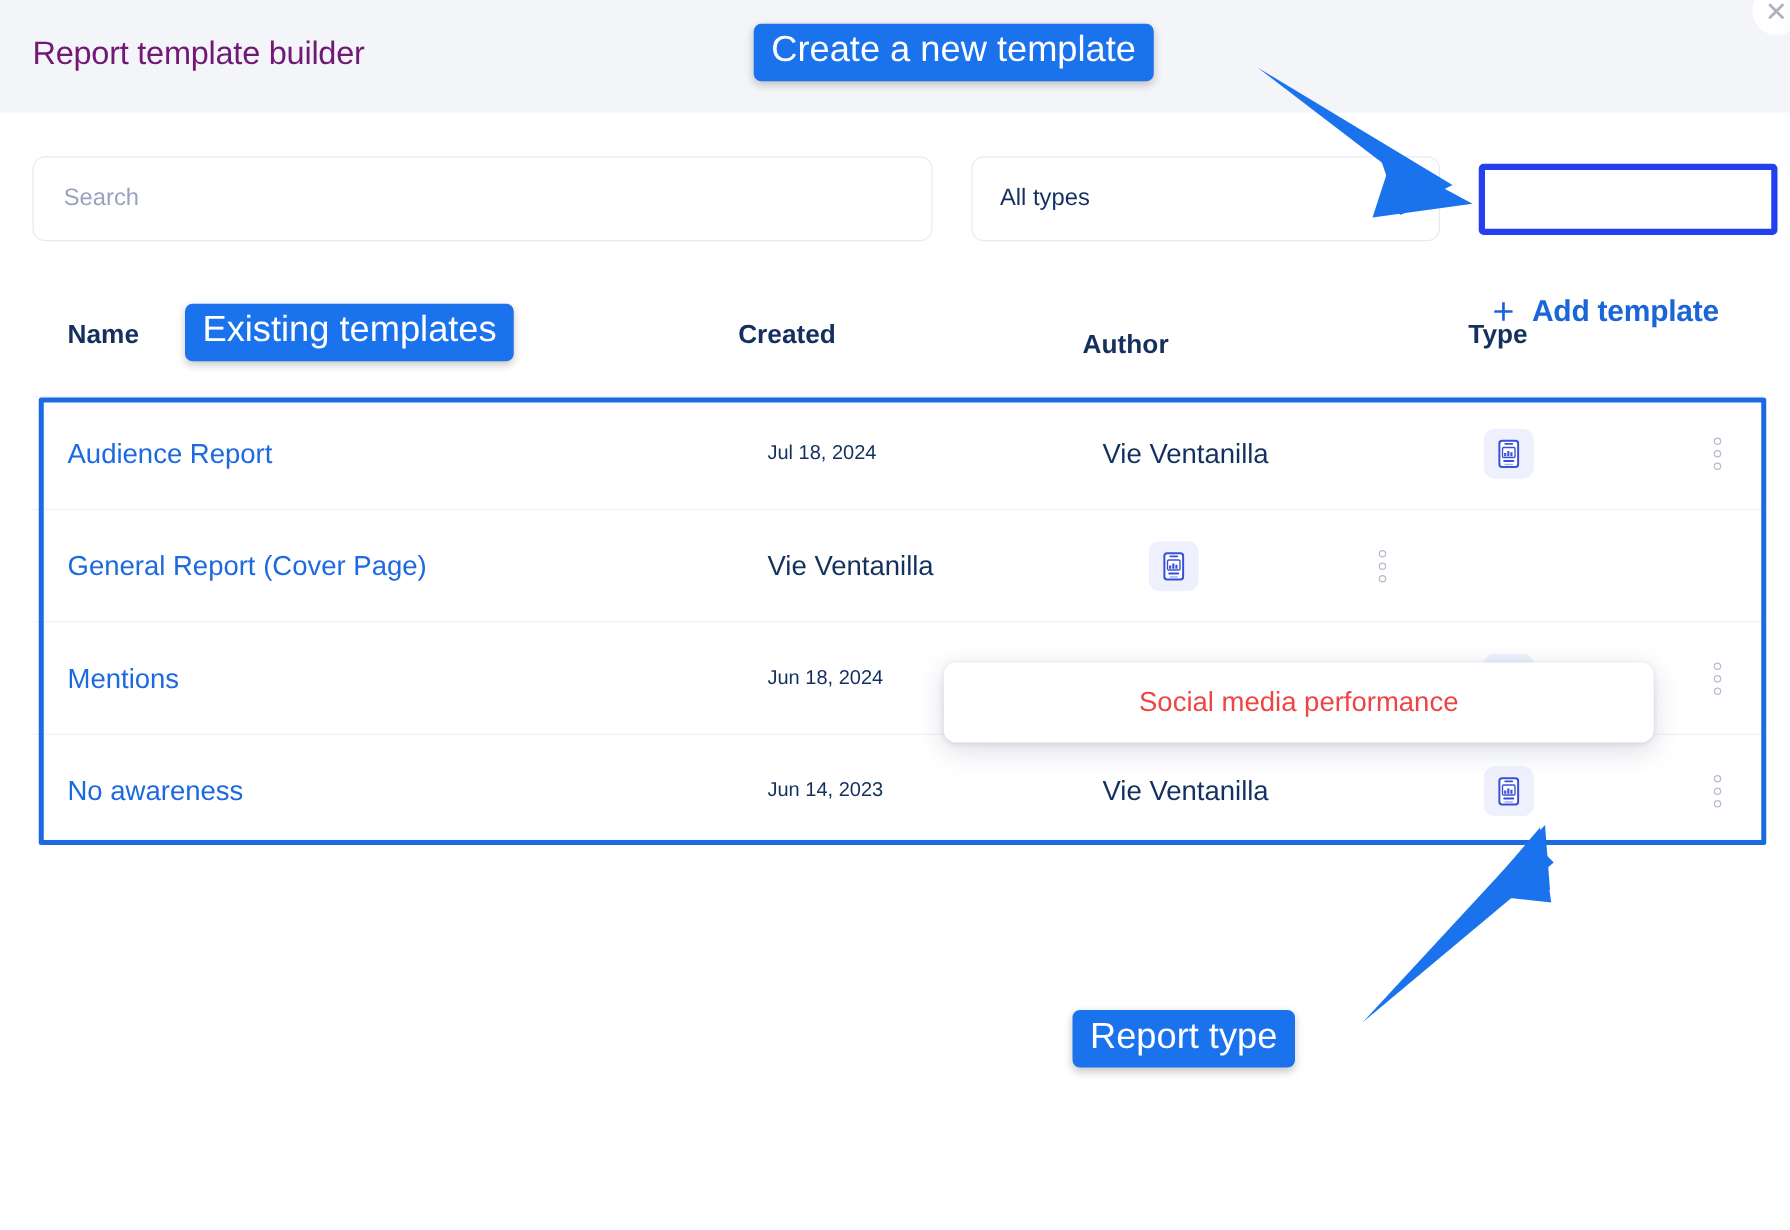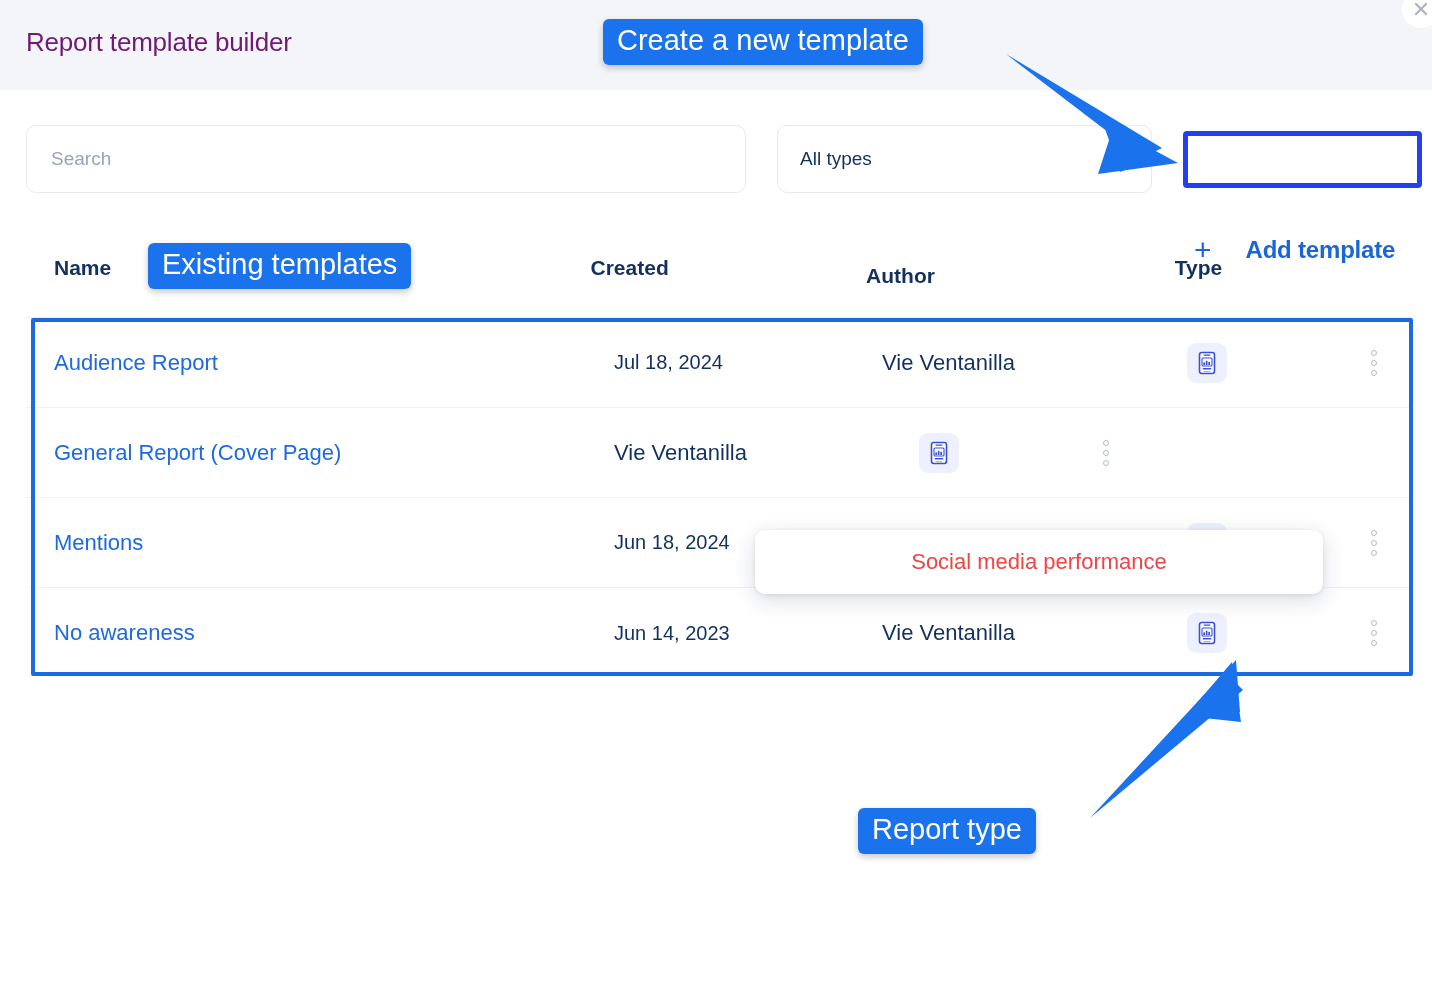--- a/index.html
+++ b/index.html
@@ -82,21 +82,20 @@
     padding: 0 6px;
     background: transparent;
     cursor: pointer;
   }
   .add-template .plus {
     font-size: 30px; color: #1b66d6; line-height: 1; font-weight: 300;
   }
   .add-template .lbl {
     font-size: 24px; color: #1b66d6; font-weight: 700; letter-spacing: -0.2px;
     white-space: nowrap;
-    margin-left: 20px;
   }
 
   
   .table-wrap {
     position: absolute; left: 26px; top: 218px;
     width: 1384px;
   }
   .thead {
     display: flex; align-items: center;
     height: 100px;
@@ -118,21 +117,21 @@
     height: 90px;
     border-bottom: 1px solid #f0f1f6;
   }
   .trow:last-child { border-bottom: none; }
   .cell-name {
     width: 588px; padding-left: 28px;
     font-size: 22px; color: #1d6ae0; cursor: pointer;
     white-space: nowrap;
   }
   .cell-created {
-    width: 268px; font-size: 20px; color: #13305e; white-space: nowrap;
+    width: 268px; font-size: 16px; color: #13305e; white-space: nowrap;
   }
   .cell-author {
     width: 305px; font-size: 22px; color: #13305e; white-space: nowrap;
   }
   .cell-type { width: 150px; }
   .cell-menu { width: 73px; display: flex; justify-content: center; }
 
   .type-chip {
     width: 40px; height: 40px; border-radius: 9px;
     background: #eef1fd;

